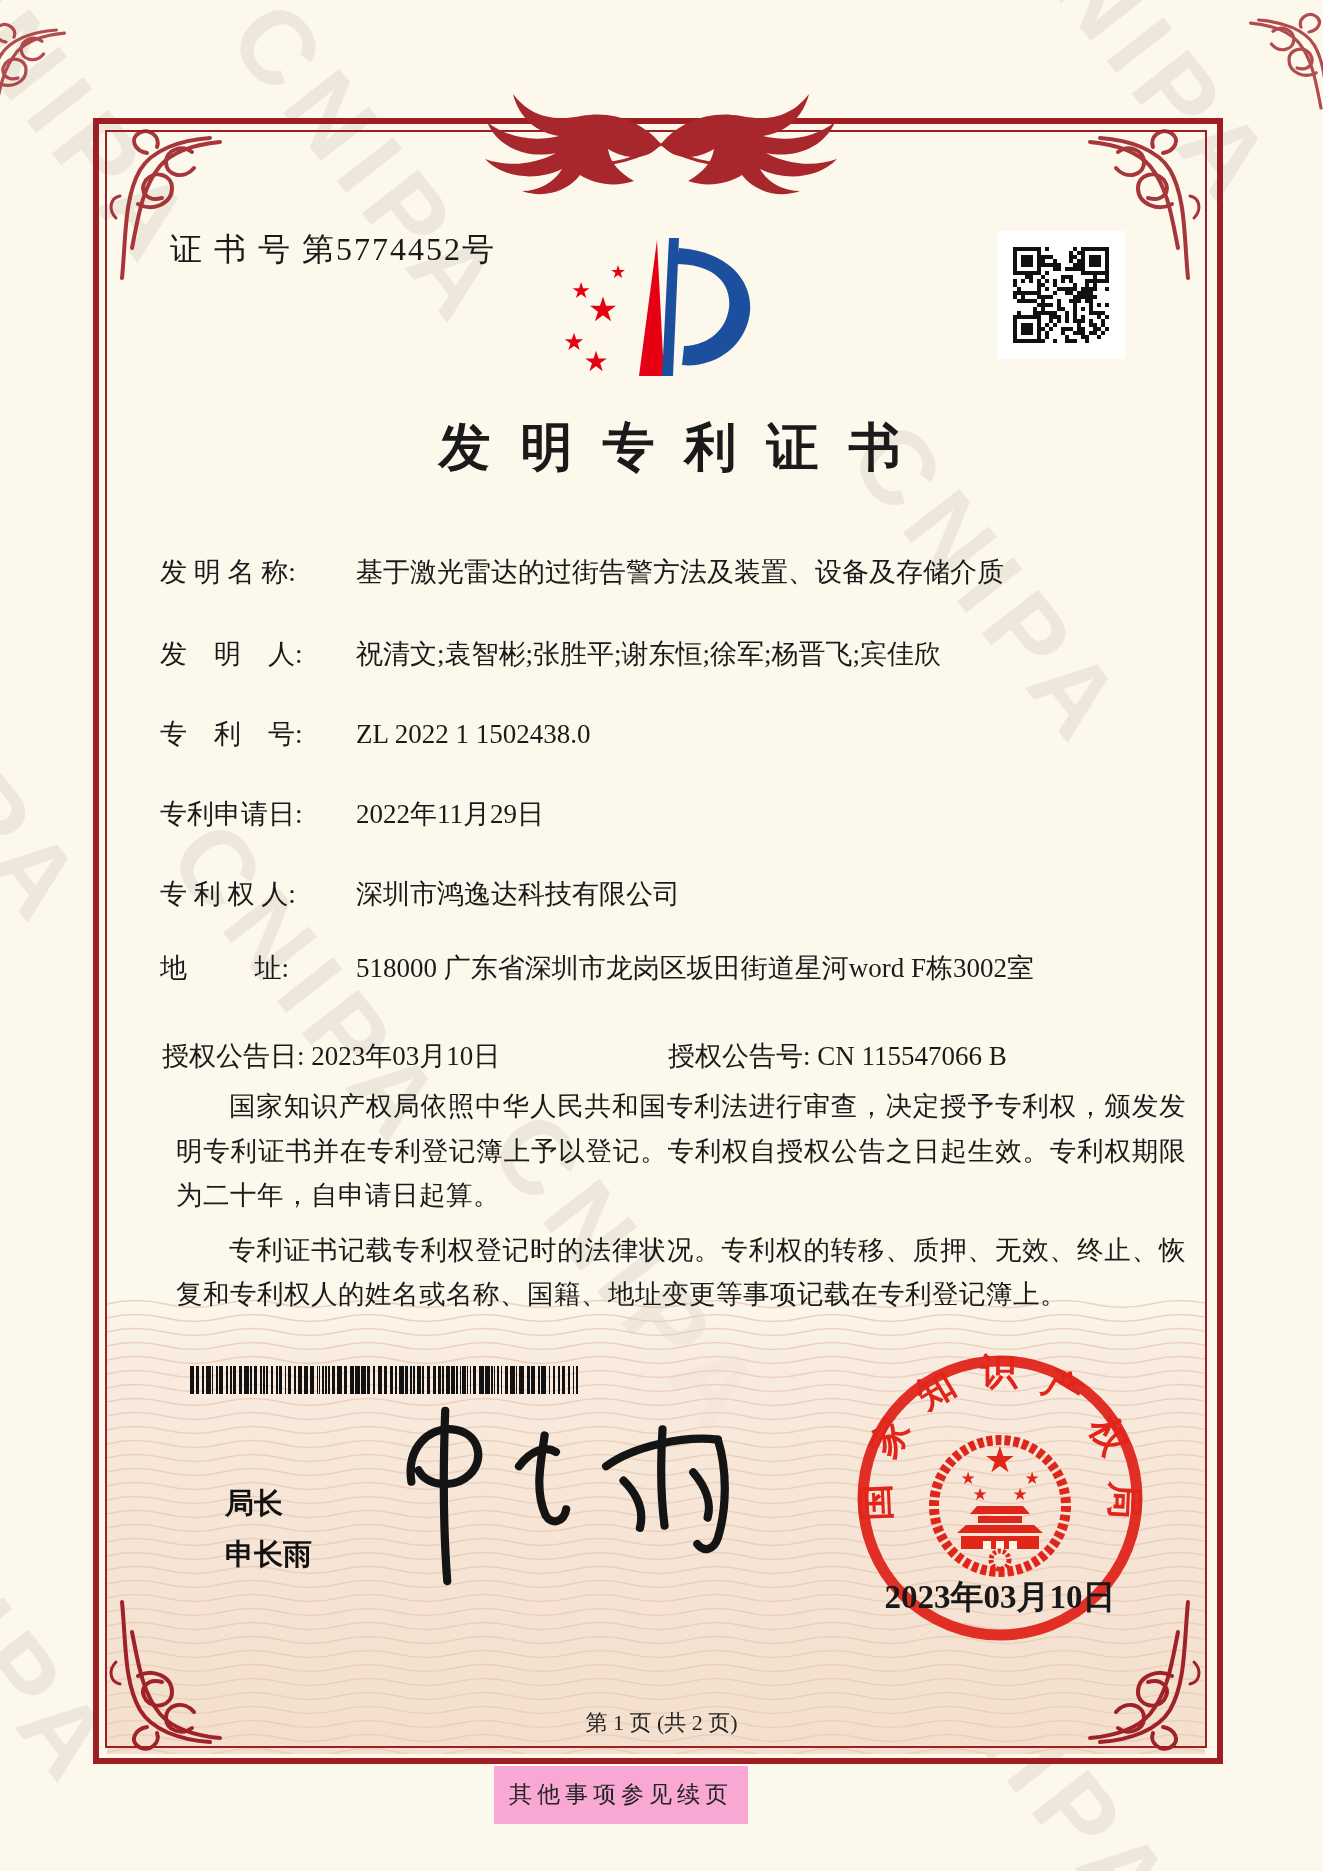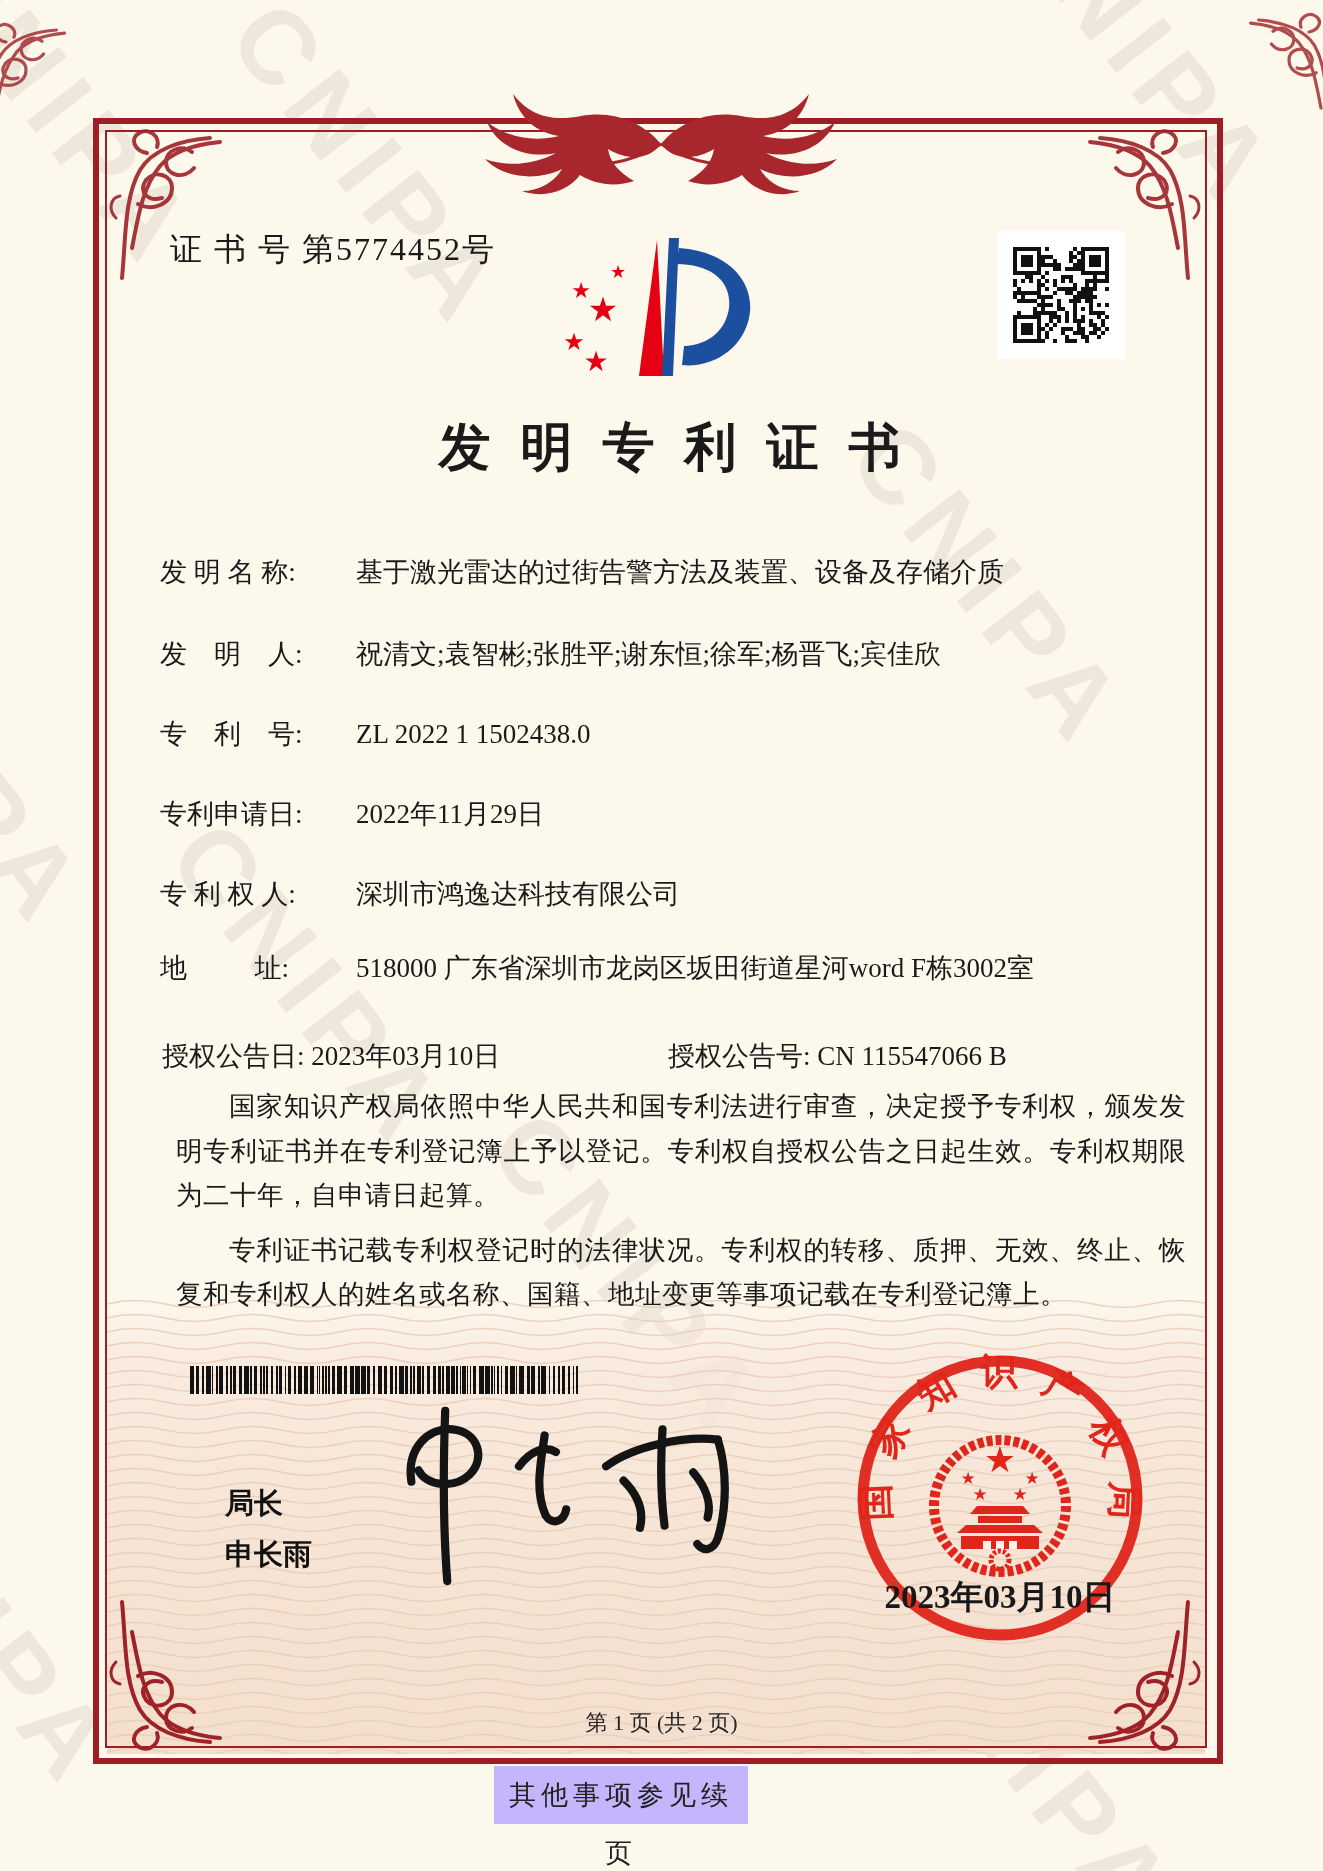--- a/index.html
+++ b/index.html
@@ -71,22 +71,22 @@
     font-weight:600; font-size:29px; line-height:1.75; color:#111;margin-left:40px;
   }
   .signature{position:absolute; left:355px; top:1402px; z-index:7;}
   .seal{position:absolute; left:850px; top:1348px; z-index:7;}
   .page-indicator{
     position:absolute; left:0; top:1708px; width:100%; z-index:6;
     text-align:center; font-size:22px; color:#222;
   }
   .continuation{
     position:absolute; left:494px; top:1766px; width:254px; height:58px;
-    background:#c4b5fd; z-index:5; text-align:center;
-    font-size:27px; letter-spacing:5px; line-height:58px; color:#222;
+    background:#f9a8d4; z-index:5; text-align:center;
+    font-size:23px; letter-spacing:5px; line-height:58px; color:#222;
   }
 </style>
 </head>
 <body>
 
 <div class="page">
 
   <span class="wm" style="left:-10px; top:-80px;">CNIPA</span>
   <span class="wm" style="left:300px; top:-20px;">CNIPA</span>
   <span class="wm" style="left:1070px; top:-140px;">CNIPA</span>

